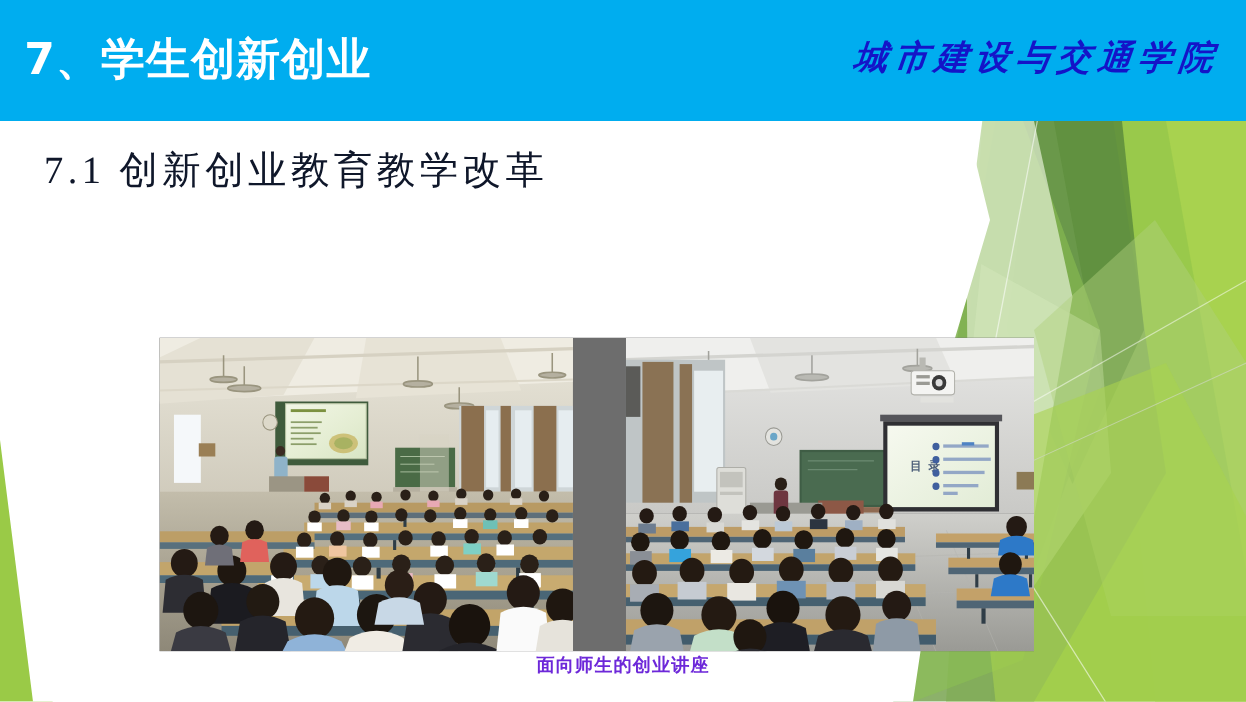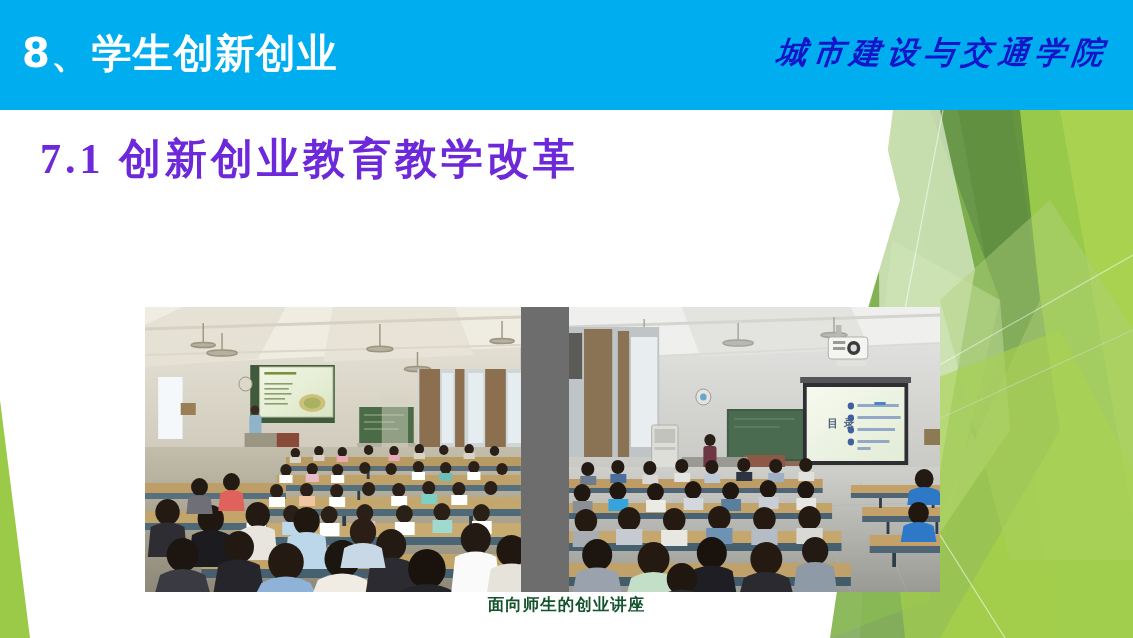--- a/index.html
+++ b/index.html
@@ -46,21 +46,21 @@
     font-style:italic;
     white-space:nowrap;
     z-index:6;
     transform:skewX(-6deg);
   }
 
   
   .section-heading{
     position:absolute;left:40px;top:131px;
     font-family:"Liberation Serif","DejaVu Serif",serif;
-    font-size:42px;font-weight:bold;color:#6d28d9;
+    font-size:35px;font-weight:normal;color:#0f172a;
     letter-spacing:4px;
     white-space:nowrap;
     z-index:4;
   }
 
   
   .body-text{
     position:absolute;left:28px;top:180px;
     width:1080px;
     font-family:"Liberation Serif","DejaVu Serif",serif;
@@ -89,21 +89,21 @@
   }
   .photo.left{width:400px;}
   .photo.right{width:395px;padding-left:48px;}
   .photo svg{display:block;width:100%;height:100%;}
 
   
   .caption{
     position:absolute;left:0;top:594px;width:1133px;
     text-align:center;
     font-family:"DejaVu Sans","Liberation Sans",sans-serif;
-    font-size:16.5px;font-weight:bold;color:#14532d;
+    font-size:16.5px;font-weight:bold;color:#6d28d9;
     letter-spacing:1px;
     z-index:4;
   }
 </style>
 </head>
 <body>
 
 <div class="slide">
 
   <svg class="bg-deco" viewBox="0 0 1133 638" preserveAspectRatio="none">
@@ -125,21 +125,21 @@
       <polyline points="943,110 880,440 1005,638" fill="none" stroke="#ffffff" stroke-width="1.2" opacity="0.55"></polyline>
       <polyline points="878,400 1133,255" fill="none" stroke="#ffffff" stroke-width="1.1" opacity="0.5"></polyline>
       <polyline points="500,620 1133,330" fill="none" stroke="#cfd9c3" stroke-width="1" opacity="0.65"></polyline>
     </g>
 
     <polygon points="0,110 893,110 868,300 855,470 830,638 48,638 0,378" fill="#ffffff"></polygon>
     <polygon points="0,110 878,110 900,200 820,470 790,638 30,638 0,400" fill="#ffffff"></polygon>
   </svg>
 
   <div class="header-band"></div>
-  <div class="header-title">8、学生创新创业</div>
+  <div class="header-title">7、学生创新创业</div>
   <div class="header-org">城市建设与交通学院</div>
 
   <div class="section-heading">7.1 创新创业教育教学改革</div>
 
 
   <div class="photo-strip">
 
     <div class="photo left">
       <svg viewBox="0 0 400 285" preserveAspectRatio="none">
         <defs>

